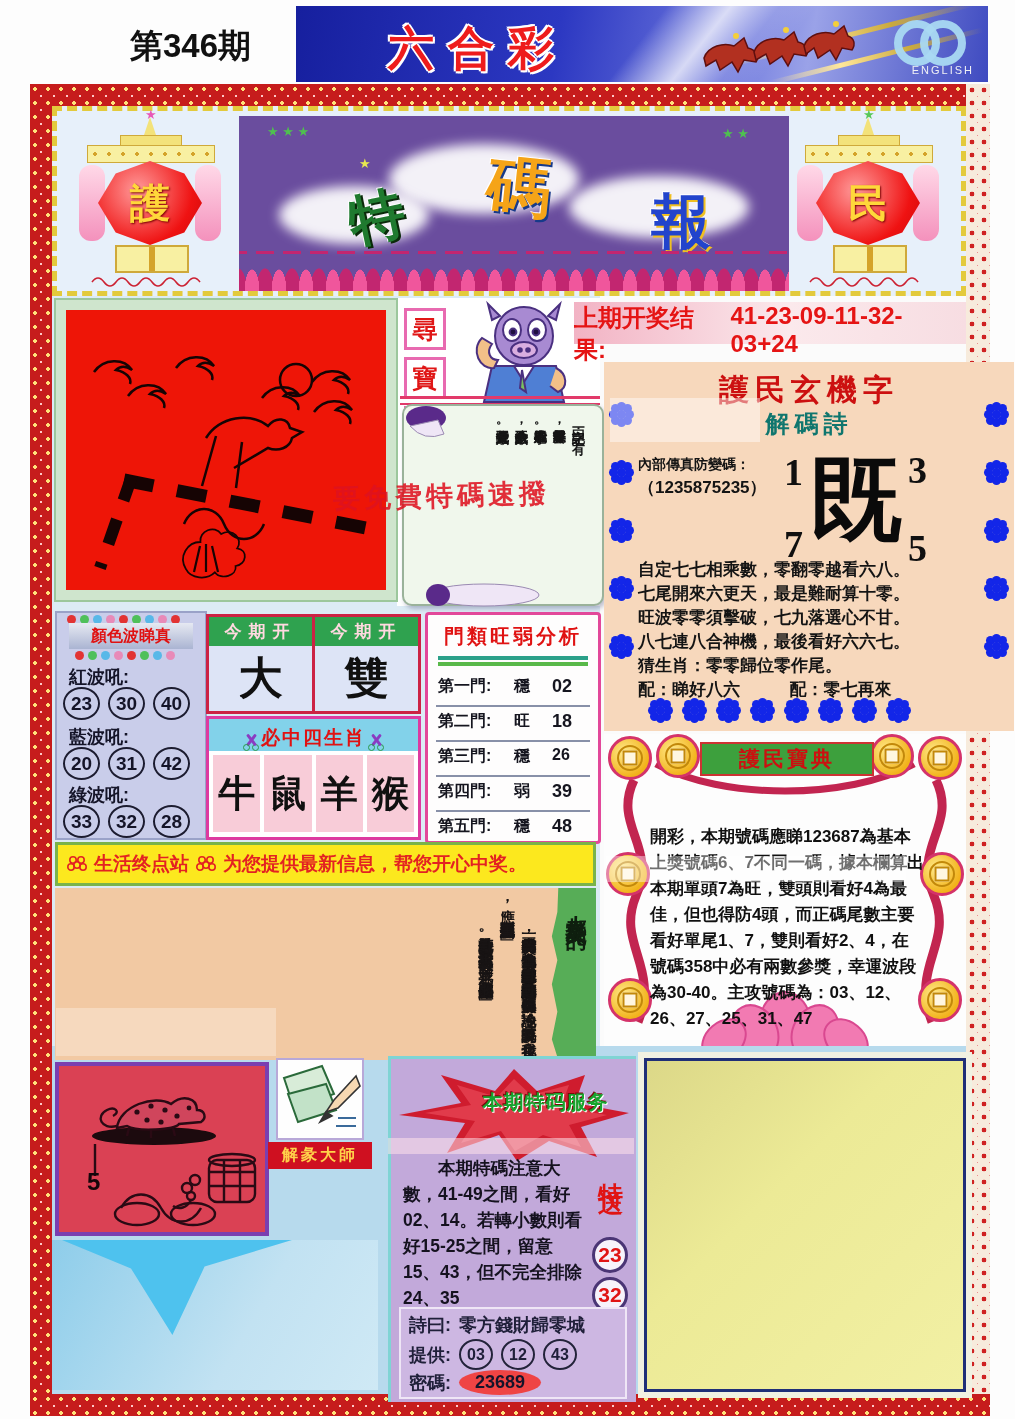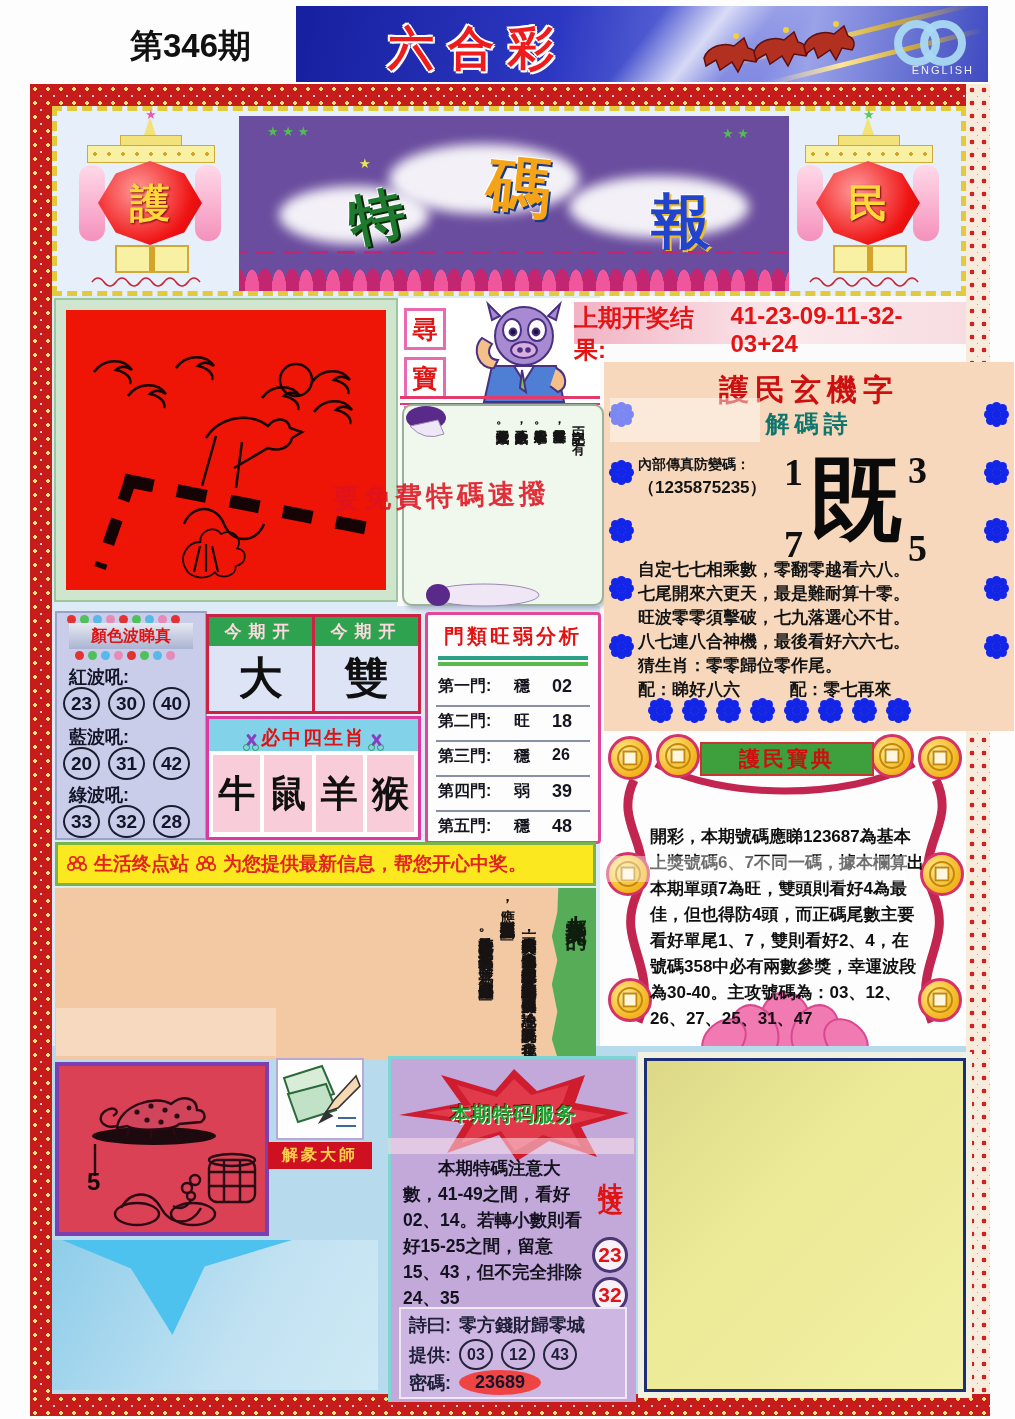--- a/index.html
+++ b/index.html
@@ -574,21 +574,21 @@
     <span>解彖大師</span>
   </div>
 
   <div class="abs bluepanel" style="left:52px;top:1240px;width:326px;height:150px;"></div>
 
   <div class="abs special" style="left:388px;top:1056px;width:248px;height:346px;">
     <svg class="abs" style="left:8px;top:10px;" width="230" height="92" viewBox="0 0 230 92">
       <polygon points="115,0 138,22 186,6 176,34 230,44 182,58 198,88 150,72 118,92 100,66 48,84 66,54 0,46 62,34 42,6 96,22" fill="#d01425" opacity="0.95"></polygon>
       <polygon points="115,10 132,26 170,16 162,38 208,46 170,56 182,78 144,66 116,82 102,62 62,74 76,52 26,44 72,36 58,16 98,28" fill="#e84858" opacity="0.7"></polygon>
     </svg>
-    <div class="sp-title" style="top:42px;">本期特码服务</div>
+    <div class="sp-title" style="top:30px;padding-left:32px;">本期特码服务</div>
     <div class="abs sp-body" style="left:12px;top:96px;width:184px;">　　本期特碼注意大數，41-49之間，看好02、14。若轉小數則看好15-25之間，留意15、43，但不完全排除24、35</div>
     <div class="abs gift" style="right:8px;top:104px;height:80px;">特送</div>
     <div class="gcirc" style="right:8px;top:178px;">23</div>
     <div class="gcirc" style="right:8px;top:218px;">32</div>
     <div class="abs pbox" style="left:8px;top:248px;width:228px;height:92px;">
       <div class="pline" style="top:4px;">
         <span>詩曰:</span>
         <span>零方錢財歸零城</span>
       </div>
       <div class="pline" style="top:30px;">

